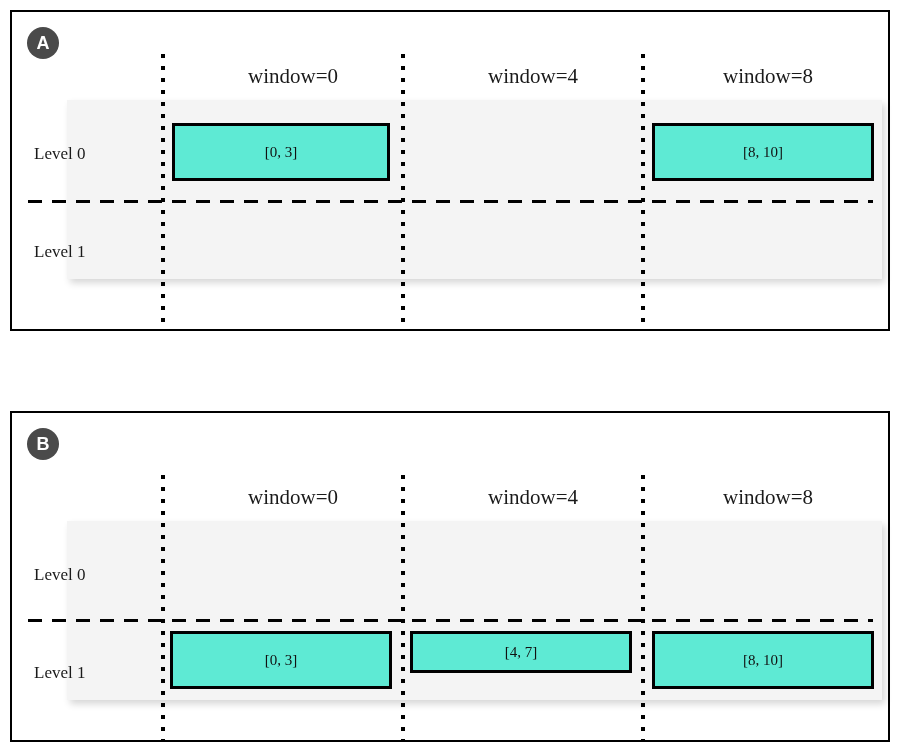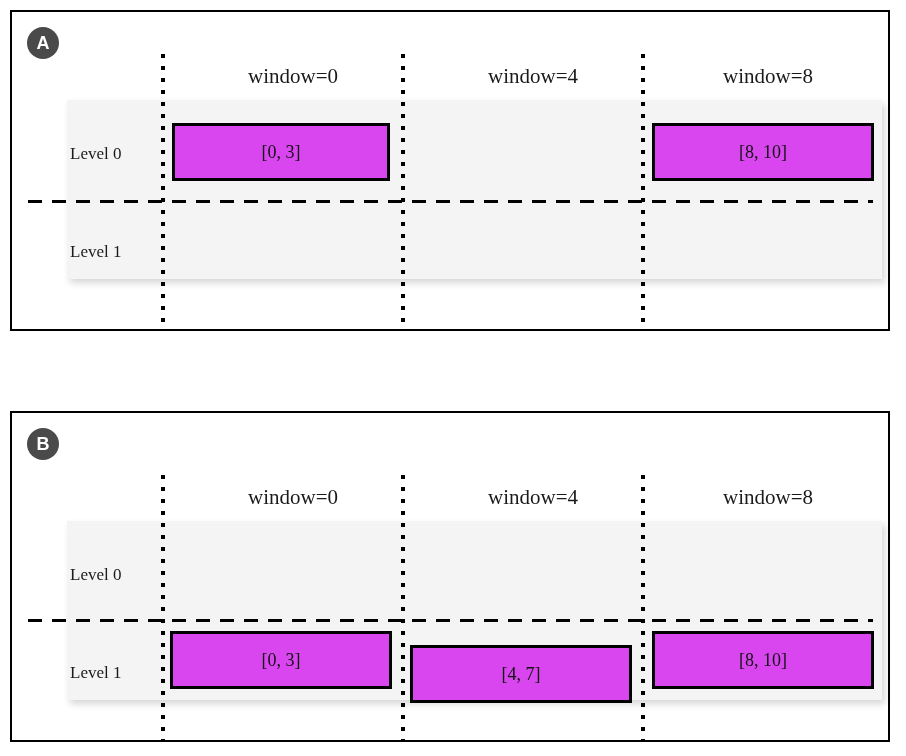--- a/index.html
+++ b/index.html
@@ -52,21 +52,20 @@
     background: #f4f4f4;
     box-shadow: 3px 4px 7px rgba(0,0,0,0.16);
   }
 
   
   .level-label {
     position: absolute;
     font-size: 17px;
     color: #1a1a1a;
     white-space: nowrap;
-    margin-left: 36px;
   }
 
   
   .win-label {
     position: absolute;
     font-size: 21px;
     color: #1a1a1a;
     text-align: center;
     white-space: nowrap;
   }
@@ -86,26 +85,26 @@
     height: 3px;
     background-image: linear-gradient(to right, #000 0 14px, rgba(0,0,0,0) 14px 24px);
     background-size: 24px 3px;
     background-repeat: repeat-x;
   }
 
   
   .run-box {
     position: absolute;
     border: 3px solid #000000;
-    background: #d946ef;
+    background: #5eead4;
     box-sizing: border-box;
     display: flex;
     align-items: center;
     justify-content: center;
-    font-size: 18px;
+    font-size: 15px;
     color: #111111;
   }
 
   
   #transition {
     position: absolute;
     left: 0;
     top: 336px;
     width: 906px;
     height: 72px;
@@ -171,16 +170,16 @@
   <div class="level-label" style="left:22px; top:152px;">Level 0</div>
   <div class="level-label" style="left:22px; top:250px;">Level 1</div>
 
   <div class="hdiv" style="left:16px; top:206px; width:845px;"></div>
 
   <div class="vdiv" style="left:149px; top:62px; height:267px;"></div>
   <div class="vdiv" style="left:389px; top:62px; height:267px;"></div>
   <div class="vdiv" style="left:629px; top:62px; height:267px;"></div>
 
   <div class="run-box" style="left:158px; top:218px; width:222px; height:58px;">[0, 3]</div>
-  <div class="run-box" style="left:398px; top:232px; width:222px; height:58px;">[4, 7]</div>
+  <div class="run-box" style="left:398px; top:218px; width:222px; height:42px;">[4, 7]</div>
   <div class="run-box" style="left:640px; top:218px; width:222px; height:58px;">[8, 10]</div>
 
 </div>
 
 </body></html>

